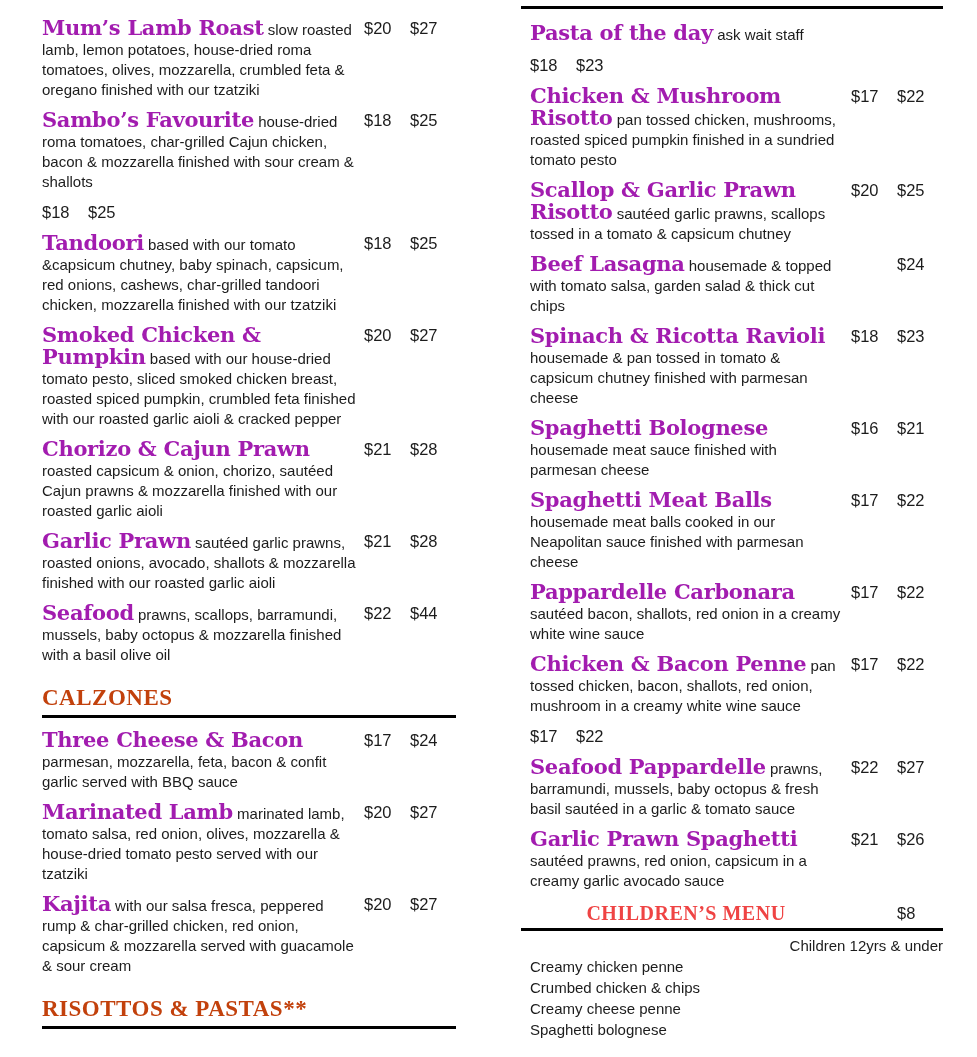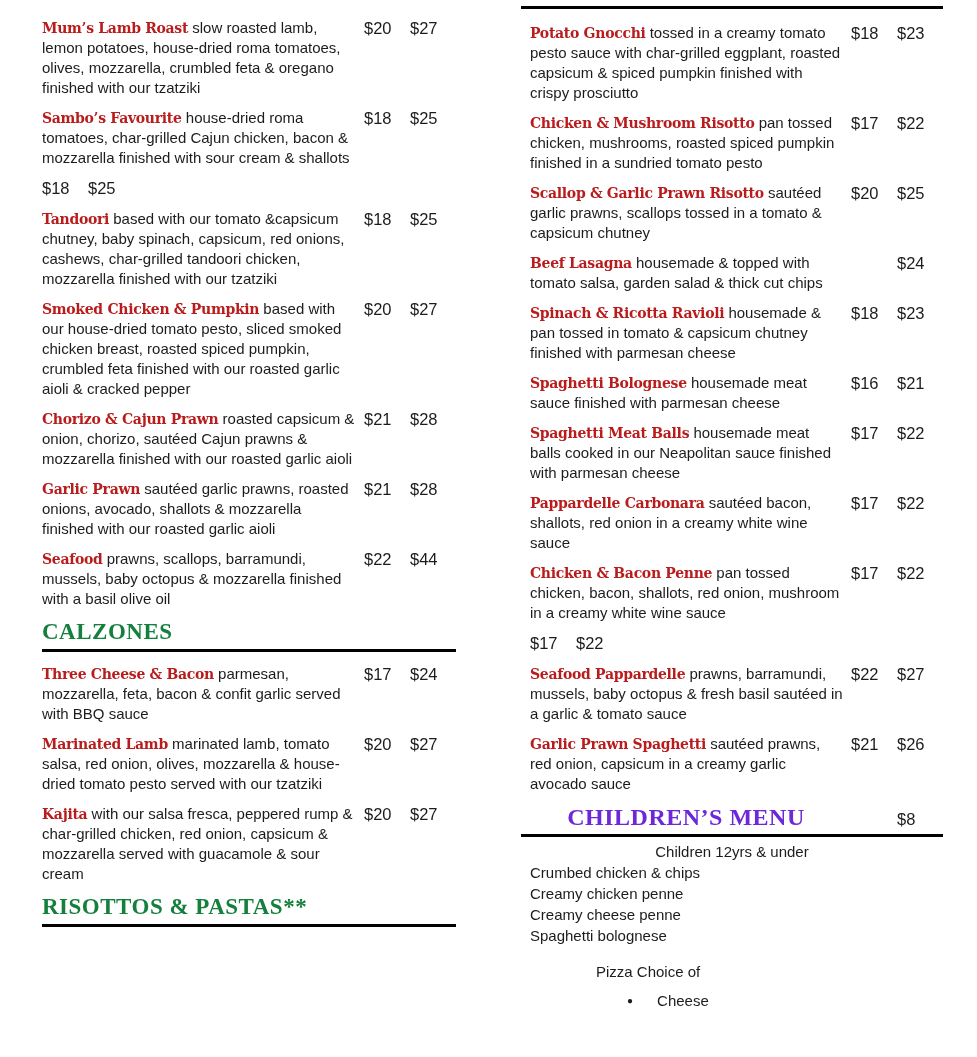--- a/index.html
+++ b/index.html
@@ -11,42 +11,42 @@
   .col-left  { left:42px;  top:18px; width:414px; }
   .col-right { left:521px; top:6px;  width:422px; }
 
   .top-rule { border-top:3px solid #000; margin-bottom:14px; }
 
   .menu-item { display:flex; align-items:flex-start; margin-bottom:10px; }
   .col-right .menu-item { padding-left:9px; }
   .item-text { flex:1 1 auto; font-size:15px; line-height:20px; padding-right:8px; }
   .item-name {
     font-family:"DejaVu Serif", serif; font-weight:bold;
-    font-size:14px; letter-spacing:-0.3px; color:#b91c1c;
+    font-size:21px; letter-spacing:-0.3px; color:#a21caf;
   }
   .price-cell { flex:0 0 46px; width:46px; font-size:16.5px; line-height:21px; }
 
   .section-heading {
     font-family:"Liberation Serif", serif; font-weight:bold;
-    font-size:23px; letter-spacing:0.5px; color:#15803d;
+    font-size:23px; letter-spacing:0.5px; color:#c2410c;
     border-bottom:3px solid #000; padding-bottom:4px;
-    margin:0 0 12px 0;
+    margin:20px 0 12px 0;
   }
 
   .kids-head-row { display:flex; align-items:flex-end; border-bottom:3px solid #000; padding-bottom:3px; margin-top:2px; }
   .kids-title {
     flex:1 1 auto; text-align:center; margin:0;
     font-family:"Liberation Serif", serif; font-weight:bold;
-    font-size:24px; letter-spacing:0.5px; color:#6d28d9;
+    font-size:20px; letter-spacing:0.5px; color:#ef4444;
   }
   .kids-price-spacer { flex:0 0 46px; }
   .kids-price { flex:0 0 46px; font-size:16.5px; line-height:24px; }
 
   .kids-body { font-size:15px; line-height:19px; padding-top:5px; }
-  .kids-sub { text-align:center; }
+  .kids-sub { text-align:right; }
   .kids-item { padding-left:9px; margin-top:2px; }
   .kids-pizza-label { margin-left:75px; margin-top:17px; }
   .bullet-row { display:flex; align-items:center; margin-left:106px; margin-top:10px; }
   .bullet { font-size:10px; line-height:15px; }
   .bullet-label { margin-left:24px; }
 </style>
 </head>
 <body>
 
 <div class="page">
@@ -106,21 +106,25 @@
         <span class="price-cell">$20</span>
         <span class="price-cell">$27</span>
       </div>
       <h2 class="section-heading">RISOTTOS &amp; PASTAS**</h2>
     </div>
 
   <div class="col col-right">
     <div class="top-rule"></div>
     <div id="right-items">
         <div class="menu-item">
-          <div class="item-text"><span class="item-name">Potato Gnocchi</span> tossed in a creamy tomato pesto sauce with char-grilled eggplant, roasted capsicum &amp; spiced pumpkin finished with crispy prosciutto</div>
+          <div class="item-text"><span class="item-name">Pasta of the day</span> ask wait staff</div>
+          <span class="price-cell"></span>
+          <span class="price-cell"></span>
+        </div>
+        <div class="menu-item">
           <span class="price-cell">$18</span>
           <span class="price-cell">$23</span>
         </div>
         <div class="menu-item">
           <div class="item-text"><span class="item-name">Chicken &amp; Mushroom Risotto</span> pan tossed chicken, mushrooms, roasted spiced pumpkin finished in a sundried tomato pesto</div>
           <span class="price-cell">$17</span>
           <span class="price-cell">$22</span>
         </div>
         <div class="menu-item">
           <div class="item-text"><span class="item-name">Scallop &amp; Garlic Prawn Risotto</span> sautéed garlic prawns, scallops tossed in a tomato &amp; capsicum chutney</div>
@@ -175,22 +179,22 @@
 
     <div class="kids">
       <div class="kids-head-row">
         <h2 class="kids-title">CHILDREN’S MENU</h2>
         <span class="kids-price-spacer"></span>
         <span class="kids-price">$8</span>
       </div>
       <div class="kids-body">
         <div class="kids-sub">Children 12yrs &amp; under</div>
         <div id="kids-items">
+            <div class="kids-item">Creamy chicken penne</div>
             <div class="kids-item">Crumbed chicken &amp; chips</div>
-            <div class="kids-item">Creamy chicken penne</div>
             <div class="kids-item">Creamy cheese penne</div>
             <div class="kids-item">Spaghetti bolognese</div>
           </div>
         <div class="kids-pizza-label">Pizza Choice of</div>
         <div id="kids-pizza-options">
             <div class="bullet-row">
               <span class="bullet">●</span>
               <span class="bullet-label">Cheese</span>
             </div>
           </div>

